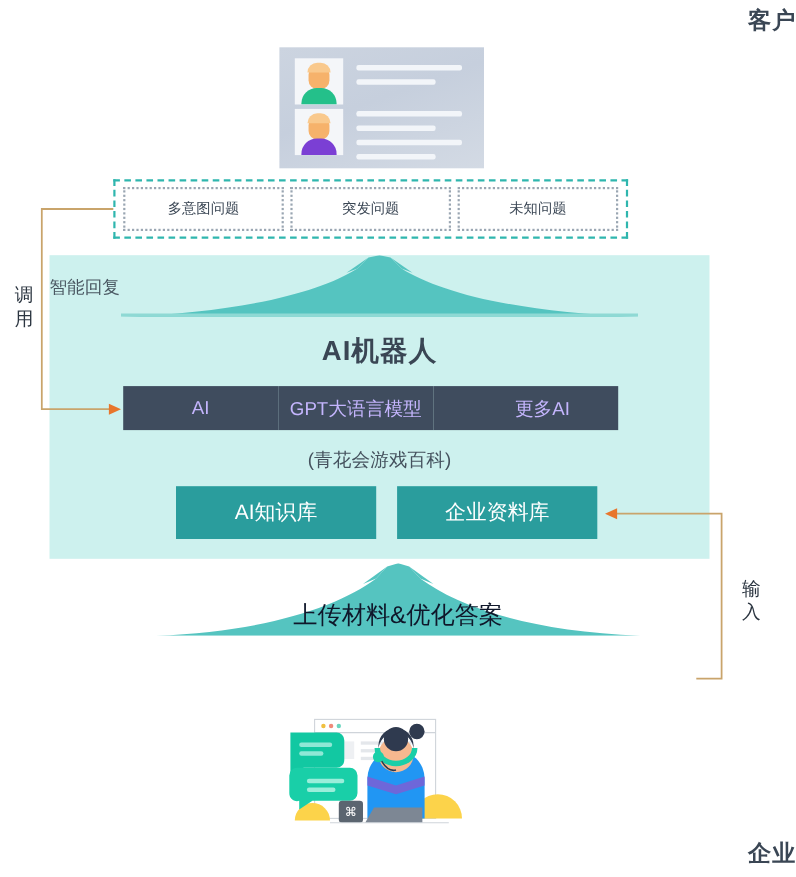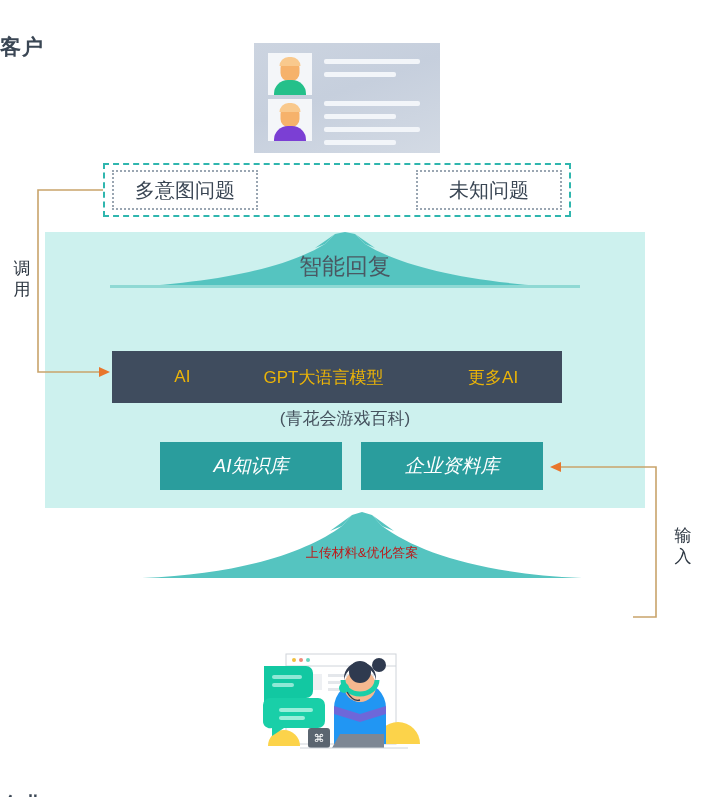--- a/index.html
+++ b/index.html
@@ -16,26 +16,25 @@
     width: 724px;
     height: 797px;
     overflow: hidden;
     background: #ffffff;
   }
 
   
   .section-title {
     position: absolute;
     width: 100%;
-    text-align: left;
+    text-align: right;
     font-size: 21px;
     font-weight: bold;
     color: #3a4654;
     letter-spacing: 1px;
-    margin-top: 29px;
   }
   #customer-title { top: 4px; left: 0; }
   #enterprise-title { top: 762px; left: 0; }
 
   
   #customer-illustration {
     position: absolute;
     left: 254px;
     top: 43px;
     width: 186px;
@@ -112,21 +111,21 @@
     width: 578px;
     height: 54px;
     padding: 0 7px;
     justify-content: space-between;
   }
   .chip {
     box-sizing: border-box;
     border: 2px dotted #9aa6b2;
     background: #ffffff;
     color: #3a4654;
-    font-size: 20px;
+    font-size: 13px;
     display: flex;
     align-items: center;
     justify-content: center;
     height: 40px;
   }
   #top-group .chip { width: 146px; }
   #bottom-group .chip { width: 136px; }
 
   
   #ai-panel {
@@ -143,22 +142,22 @@
     transform: translateX(-50%);
     top: 0px;
     width: 470px;
     height: 56px;
   }
   #smart-reply-label {
     position: absolute;
     left: 0;
     right: 0;
     top: 19px;
-    text-align: center;
-    font-size: 23px;
+    text-align: left;
+    font-size: 16px;
     color: #4a5862;
   }
   #ai-robot-title {
     position: absolute;
     left: 0;
     right: 0;
     top: 70px;
     text-align: center;
     font-size: 25px;
     font-weight: bold;
@@ -167,23 +166,23 @@
   }
   #model-row {
     position: absolute;
     left: 67px;
     top: 119px;
     width: 450px;
     display: flex;
     justify-content: space-between;
   }
   .model-box {
-    height: 52px;
+    height: 40px;
     background: #3f4c5e;
-    color: #eab308;
+    color: #c4b5fd;
     font-size: 17px;
     display: flex;
     align-items: center;
     justify-content: center;
   }
   #model-ai { width: 143px; }
   #model-gpt { width: 144px; align-items: center; }
   #model-more { width: 140px; padding-left: 30px; }
   #support-note {
     position: absolute;
@@ -194,21 +193,20 @@
     font-size: 17px;
     color: #45525e;
   }
   #kb-row {
     position: absolute;
     left: 115px;
     top: 210px;
     width: 383px;
     display: flex;
     justify-content: space-between;
-    font-style: italic;
   }
   .kb-box {
     width: 182px;
     height: 48px;
     background: #2a9d9d;
     color: #ffffff;
     font-size: 19px;
     display: flex;
     align-items: center;
     justify-content: center;
@@ -222,22 +220,22 @@
     top: 512px;
     width: 440px;
     height: 66px;
   }
   #upload-label {
     position: absolute;
     left: 0;
     right: 0;
     top: 544px;
     text-align: center;
-    font-size: 13px;
-    color: #b91c1c;
+    font-size: 22px;
+    color: #0f172a;
     font-weight: 500;
   }
 
   
   #connector-left, #connector-right {
     position: absolute;
     left: 0;
     top: 0;
     width: 724px;
     height: 797px;
@@ -300,35 +298,39 @@
     <div class="ci-line" style="left:70px;top:71px;width:72px;"></div>
     <div class="ci-line" style="left:70px;top:84px;width:96px;"></div>
     <div class="ci-line" style="left:70px;top:97px;width:72px;"></div>
   </div>
 
   <div class="dashed-group" id="top-group">
     <div class="chip">
       <span>多意图问题</span>
     </div>
     <div class="chip">
+      <span>突发问题</span>
+    </div>
+    <div class="chip">
       <span>未知问题</span>
     </div>
   </div>
 
   <div id="ai-panel">
 
     <svg id="mountain-top" viewBox="0 0 470 56" preserveAspectRatio="none">
       <path d="M0,56 C110,52 180,34 215,12 L225,2 L235,0 L245,2 L255,12 C290,34 360,52 470,56 Z" fill="#55c4c0"></path>
       <path d="M215,12 L205,16 L225,2 Z" fill="#55c4c0"></path>
       <path d="M255,12 L265,16 L245,2 Z" fill="#55c4c0"></path>
       <rect x="0" y="53" width="470" height="3" fill="#8fd9d4"></rect>
     </svg>
 
     <div id="smart-reply-label">智能回复</div>
 
+    <div id="ai-robot-title">AI机器人</div>
 
     <div id="model-row">
       <div class="model-box" id="model-ai">
         <span>AI</span>
       </div>
       <div class="model-box" id="model-gpt">
         <span>GPT大语言模型</span>
       </div>
       <div class="model-box" id="model-more">
         <span>更多AI</span>

